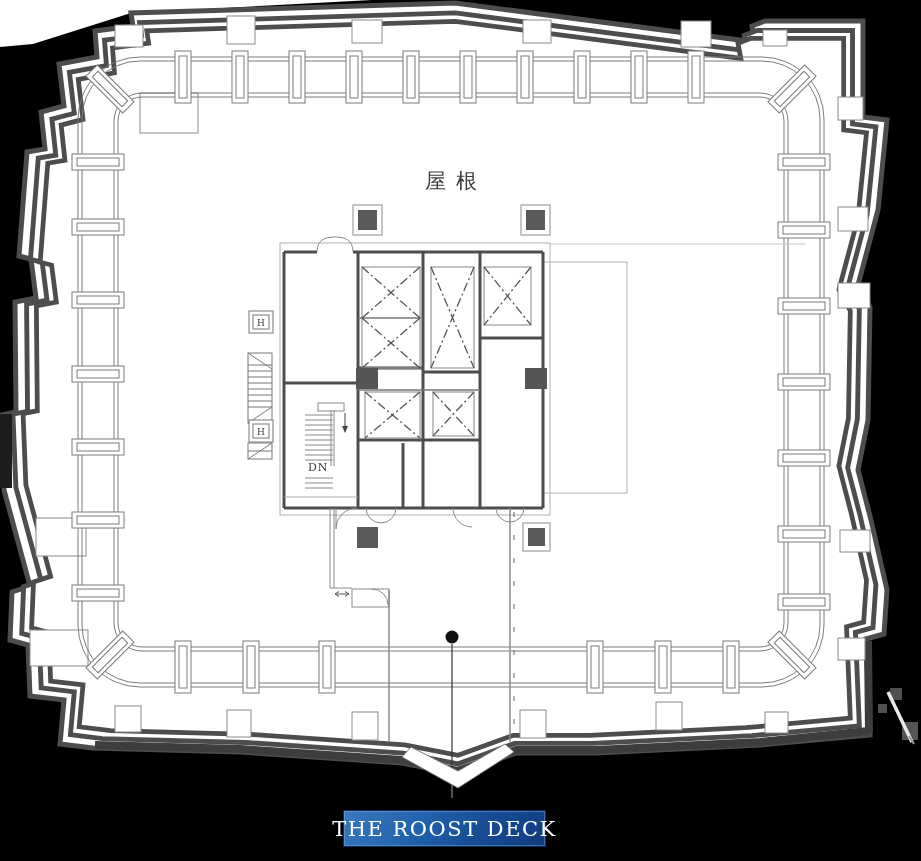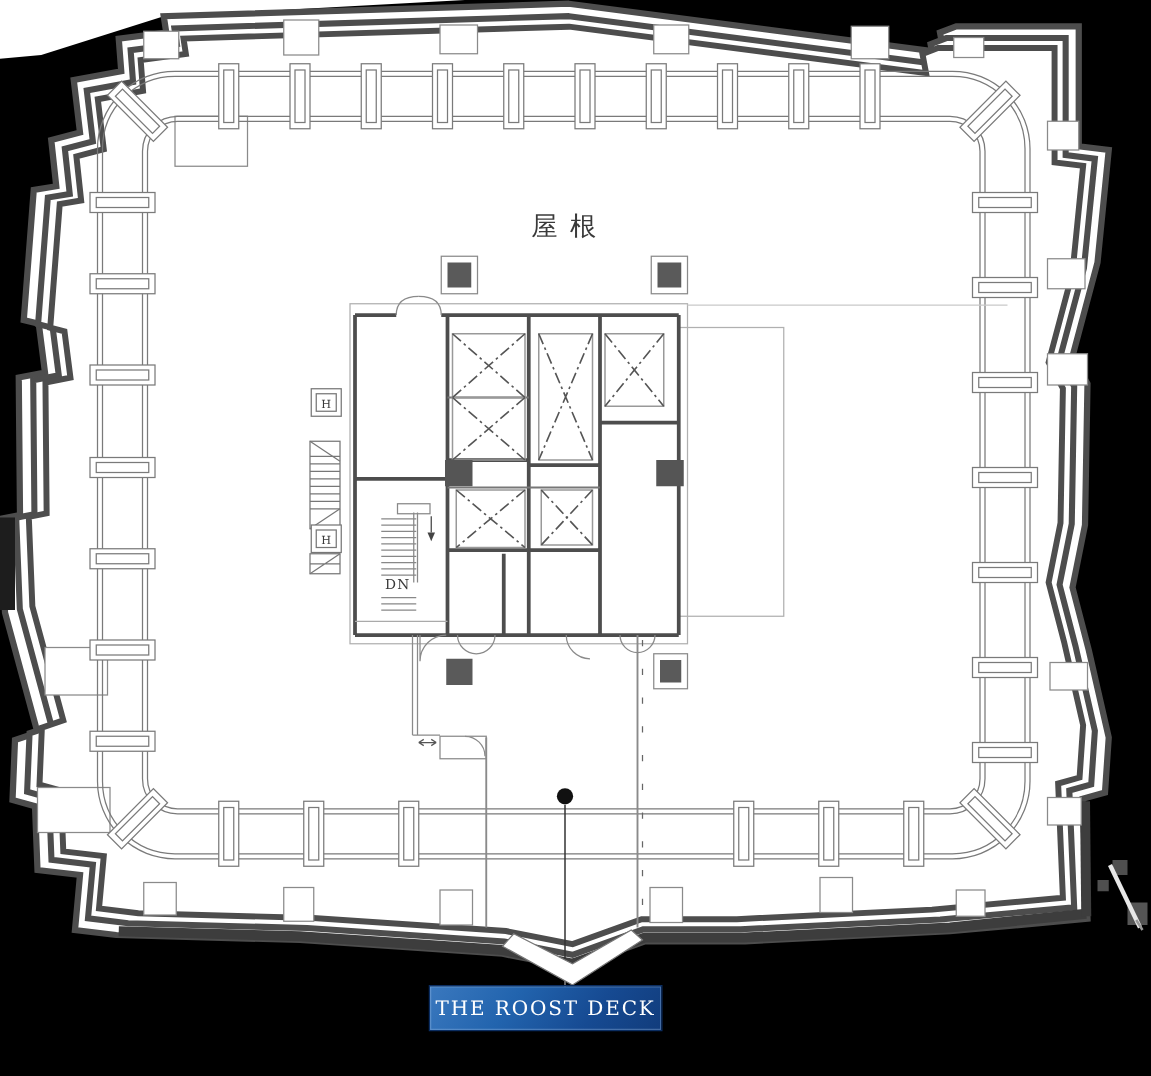--- a/index.html
+++ b/index.html
@@ -1,24 +1,24 @@
 <!DOCTYPE html>
 <html><head>
 <meta charset="utf-8">
 <style>
   html,body{margin:0;padding:0;background:#000;}
   #stage{position:relative;width:921px;height:861px;background:#000;overflow:hidden;
          font-family:"DejaVu Serif","Liberation Serif",serif;padding-left:32px;}
   #plan-svg{position:absolute;left:0;top:0;}
-  #deck-badge{position:absolute;left:343px;top:788px;width:187px;height:37px;
+  #deck-badge{position:absolute;left:343px;top:810px;width:203px;height:37px;
     box-sizing:border-box;display:flex;align-items:center;justify-content:center;
     background:linear-gradient(125deg,#3a78be 0%,#2264ae 35%,#164a92 70%,#113c7c 100%);
     border:1px solid #0b2d61;
     box-shadow:inset 0 0 0 1px rgba(160,195,235,.35);
-    color:#fff;font-size:16px;letter-spacing:1.5px;white-space:nowrap;}
+    color:#fff;font-size:21px;letter-spacing:1.5px;white-space:nowrap;}
   text{font-family:"DejaVu Serif","Liberation Serif",serif;fill:#3a3a3a;}
 </style>
 </head>
 <body>
 
 <div id="stage">
 
 <svg id="plan-svg" width="921" height="861" viewBox="0 0 921 861">
   <defs>
     <g id="tieV">

